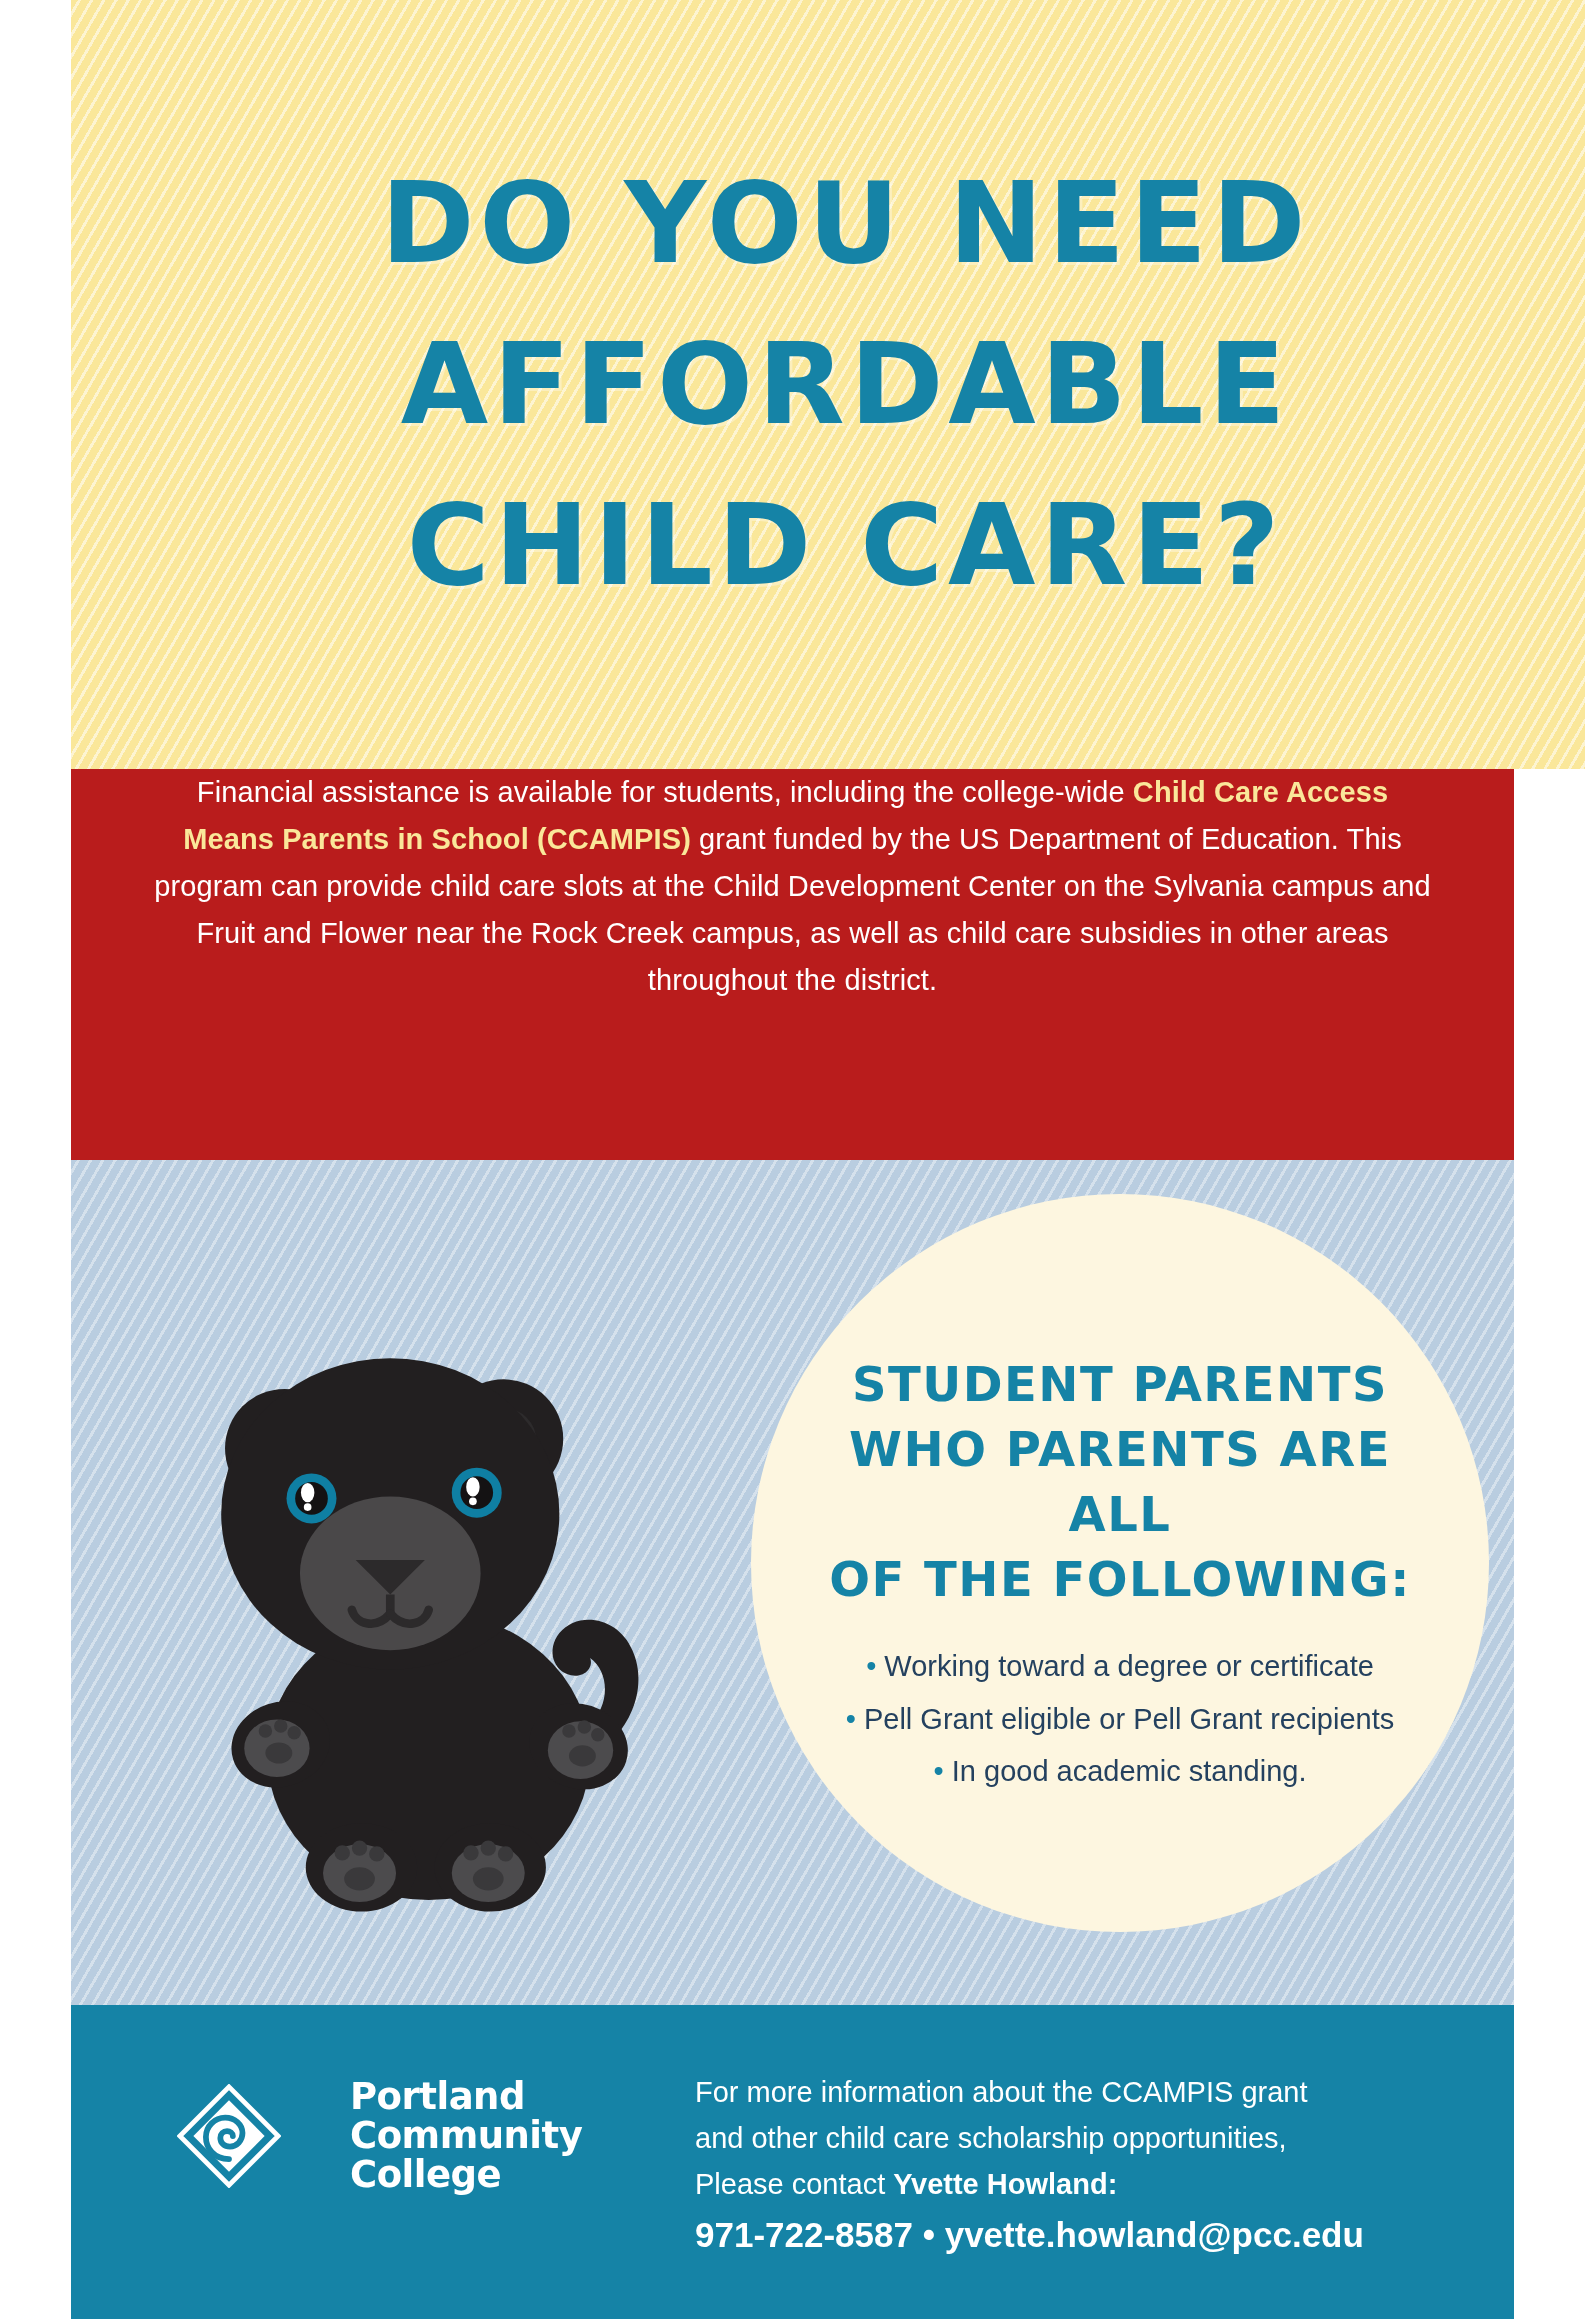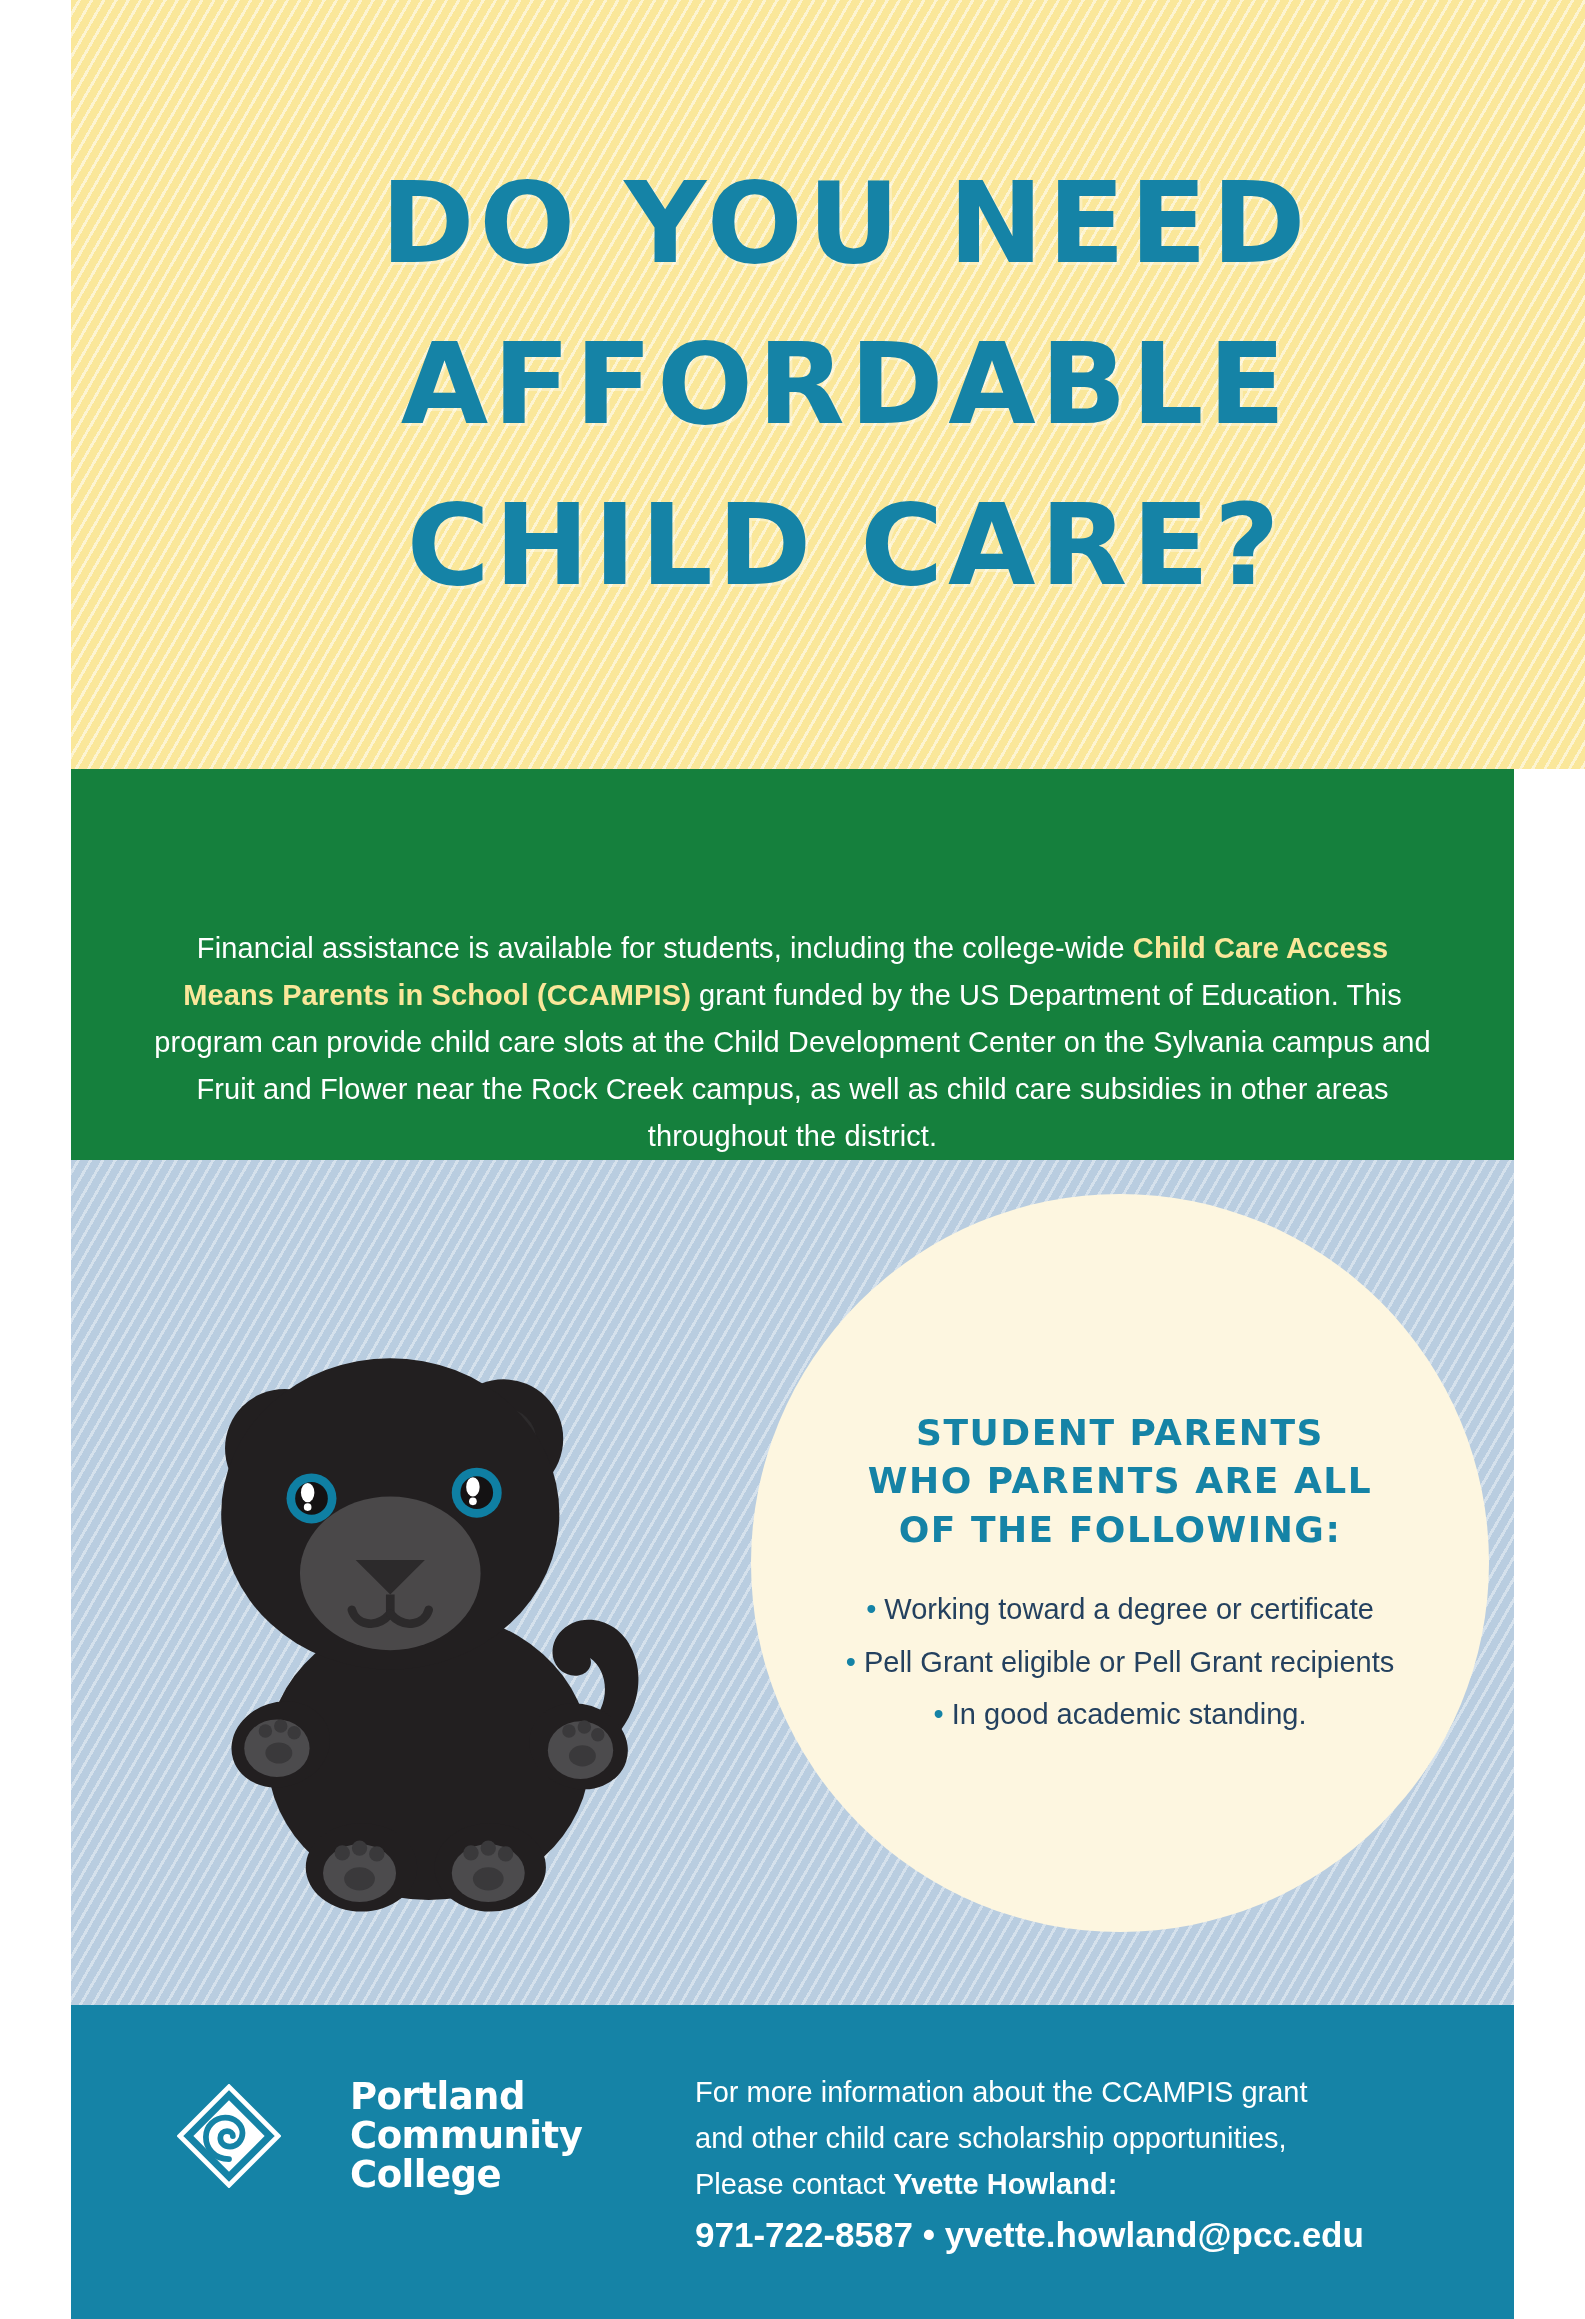--- a/index.html
+++ b/index.html
@@ -49,23 +49,23 @@
     text-shadow: 2.9px 2.9px 0 rgba(255,255,255,0.35);
   }
 
   
   .navy {
     position: absolute;
     left: 71px;
     top: 769px;
     width: 1443px;
     height: 391px;
-    background: #15803d;
+    background: #b91c1c;
     display: flex;
-    align-items: flex-end;
+    align-items: flex-start;
     justify-content: center;
   }
   .navy-text {
     color: #ffffff;
     font-size: 29px;
     line-height: 1.62;
     text-align: center;
     width: 1278px;
     font-family: "Liberation Sans", sans-serif;
     letter-spacing: 0.1px;
@@ -104,21 +104,21 @@
     background: #fdf6e0;
     display: flex;
     flex-direction: column;
     align-items: center;
     justify-content: center;
     padding: 0 67px;
   }
   .circle-title {
     color: #1583a6;
     font-weight: bold;
-    font-size: 36px;
+    font-size: 48px;
     line-height: 1.35;
     text-align: center;
     letter-spacing: 1.5px;
     font-family: "DejaVu Sans", sans-serif;
     margin-top: 24px;
   }
   .circle-list {
     margin-top: 29px;
     text-align: center;
   }

